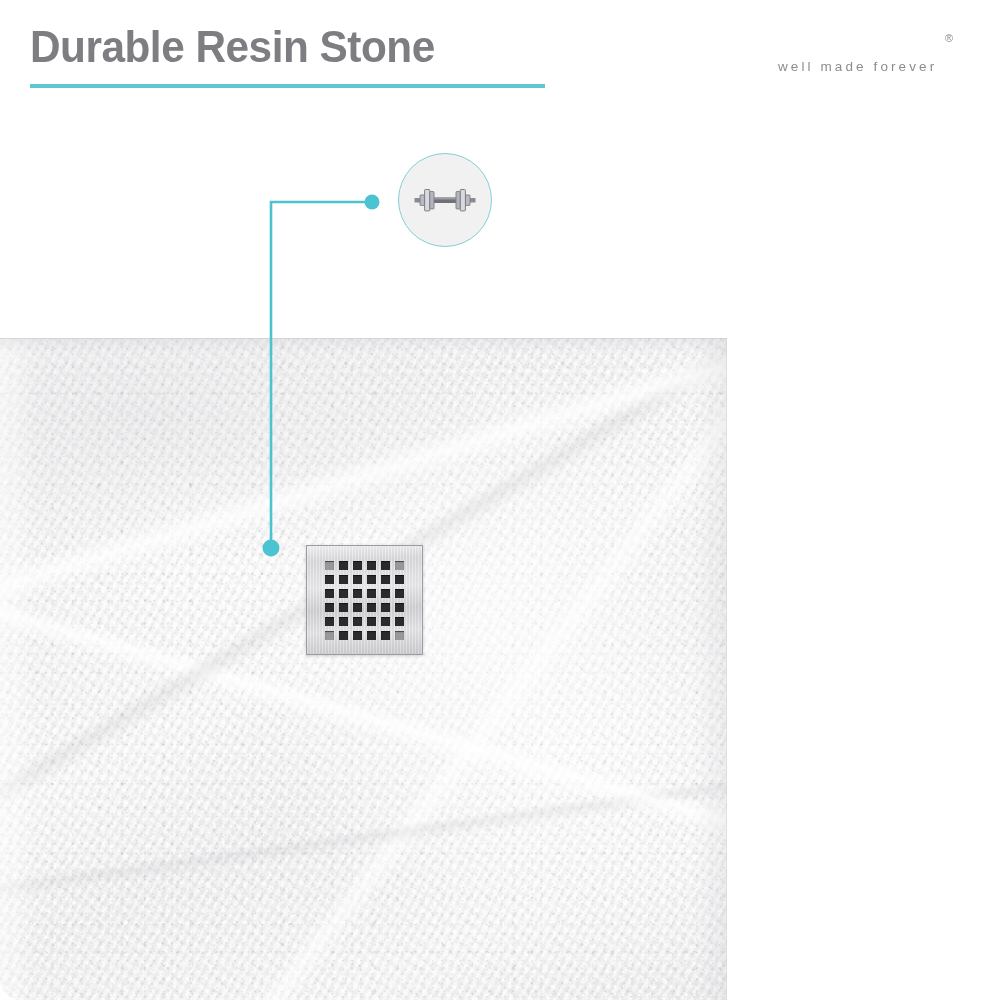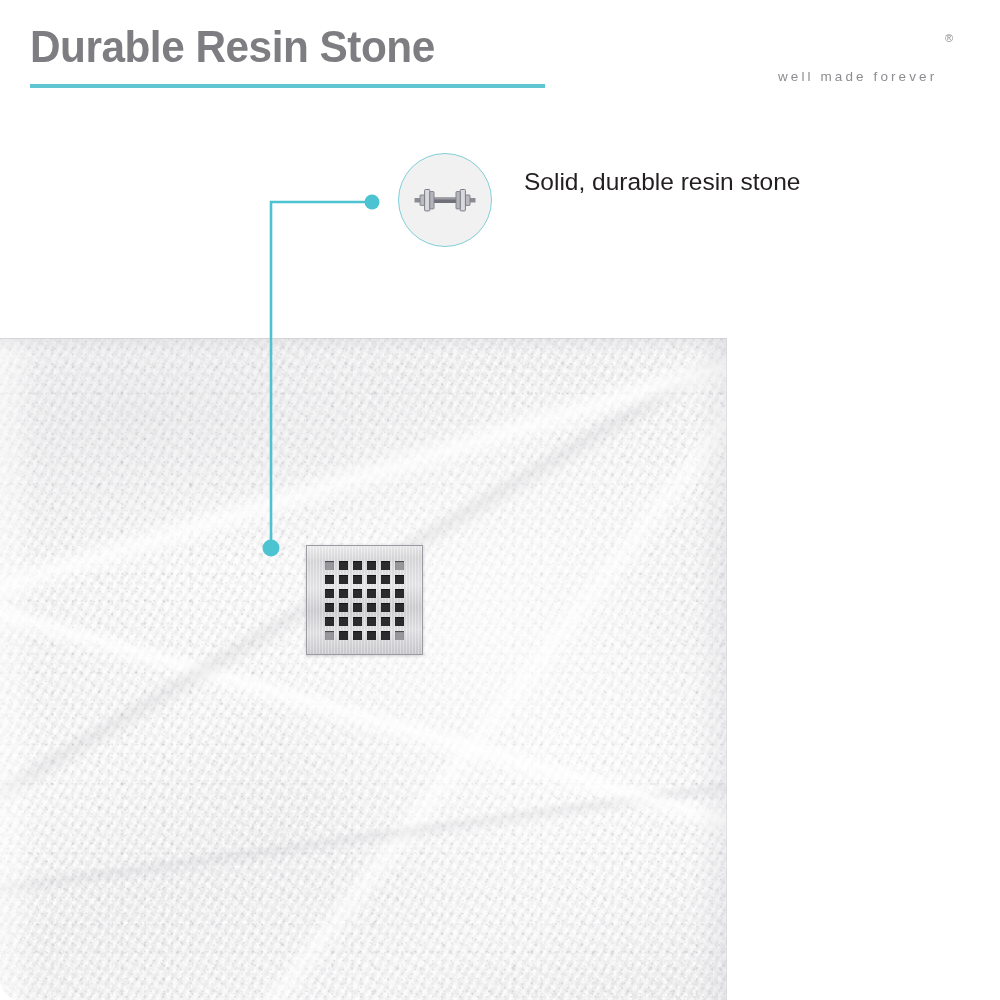--- a/index.html
+++ b/index.html
@@ -67,21 +67,21 @@
     position: absolute;
     left: 277px;
     top: 10px;
     font-family: "Liberation Sans", sans-serif;
     font-size: 11px;
     color: #8a8a8e;
   }
   #brand-tagline {
     position: absolute;
     left: 110px;
-    top: 47px;
+    top: 37px;
     font-family: "Liberation Sans", sans-serif;
     font-size: 13.5px;
     letter-spacing: 3.1px;
     color: #8d8d91;
     white-space: nowrap;
   }
 
   
   #stone-panel {
     position: absolute;
@@ -329,15 +329,14 @@
       <rect x="11.6" y="6.5" width="5.2" height="21.4" rx="0.8" fill="#d8d8dd" stroke="#7d7d85" stroke-width="1"></rect>
       <rect x="16.8" y="8.5" width="4.2" height="17.4" rx="0.7" fill="#b4b4bc" stroke="#7d7d85" stroke-width="0.9"></rect>
 
       <rect x="57" y="15.0" width="5.5" height="4.4" rx="0.5" fill="#8b8b93"></rect>
       <rect x="52.4" y="12.0" width="4.6" height="10.4" rx="0.6" fill="#b9b9c1" stroke="#7d7d85" stroke-width="0.9"></rect>
       <rect x="47.2" y="6.5" width="5.2" height="21.4" rx="0.8" fill="#d8d8dd" stroke="#7d7d85" stroke-width="1"></rect>
       <rect x="43" y="8.5" width="4.2" height="17.4" rx="0.7" fill="#b4b4bc" stroke="#7d7d85" stroke-width="0.9"></rect>
     </svg>
   </div>
 
-  <div id="callout-label">Solid, durable resin stone</div>
 
 </div>
 
 </body></html>

